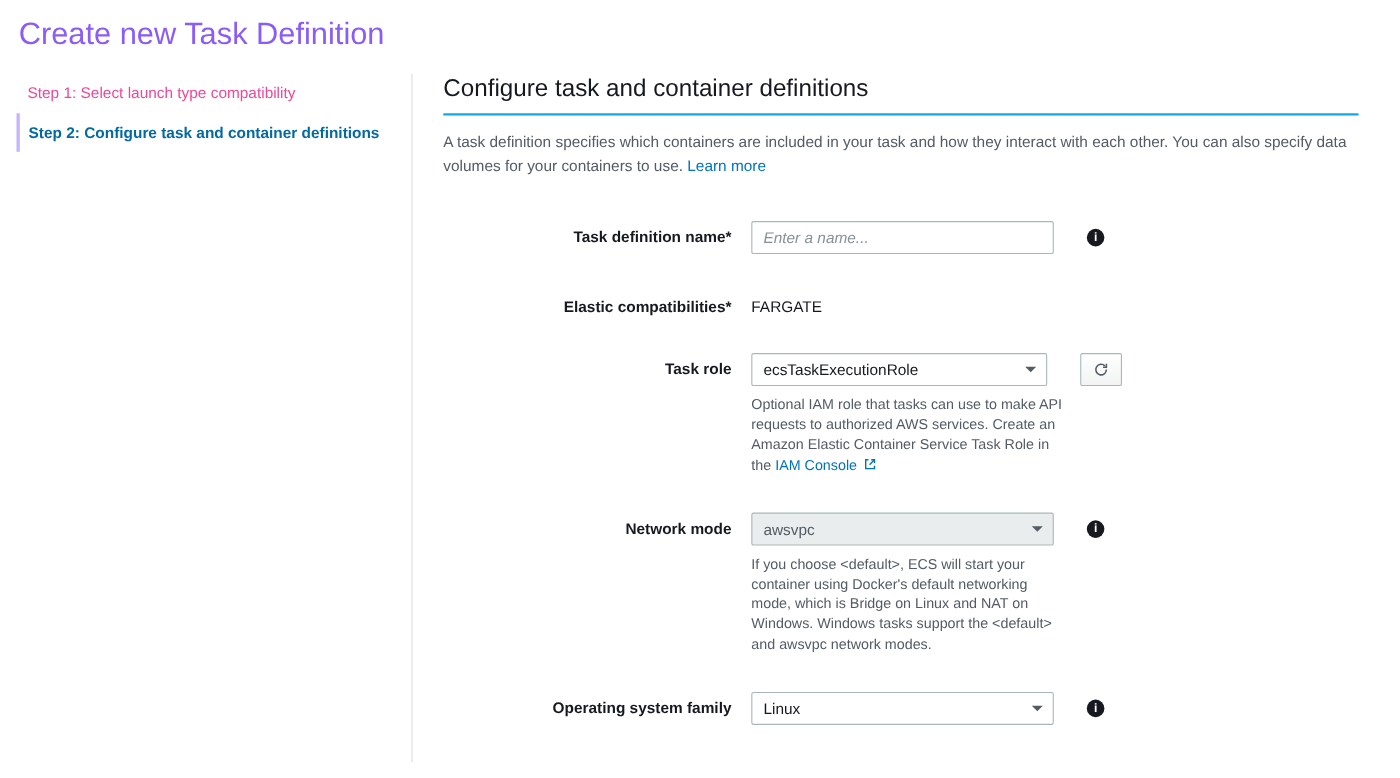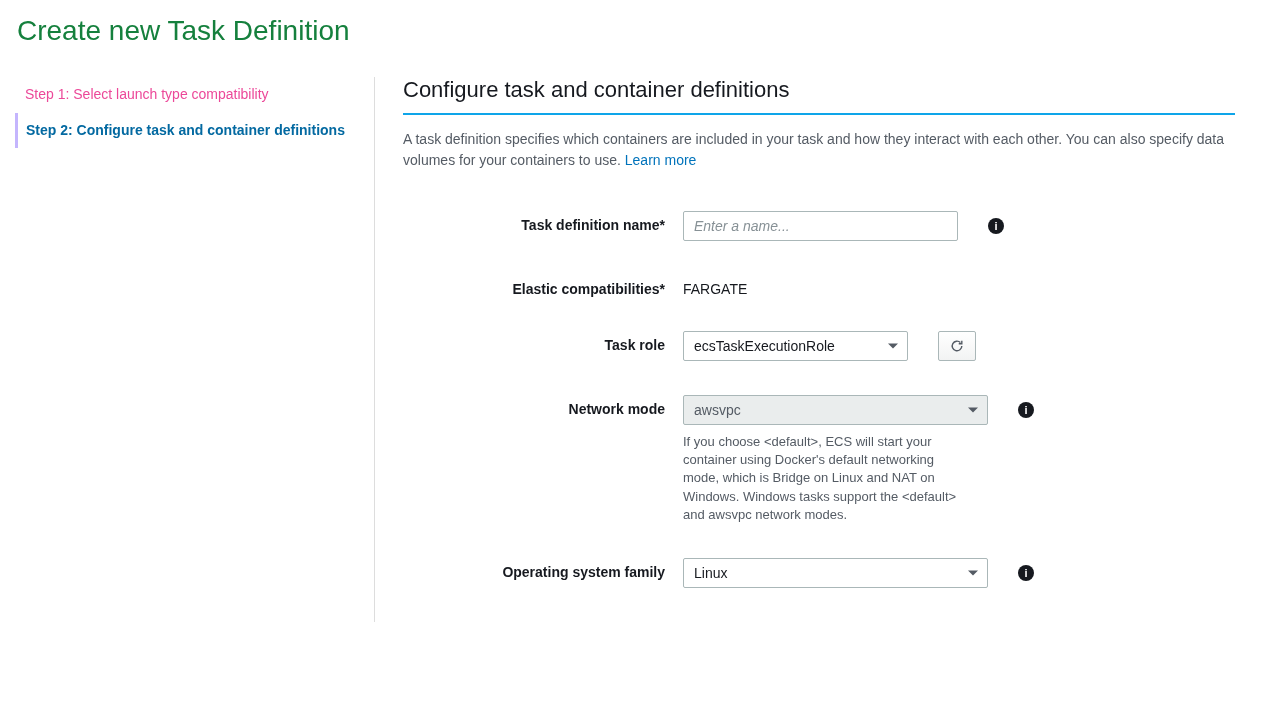--- a/index.html
+++ b/index.html
@@ -8,22 +8,22 @@
       font-size: 14px;
       color: #333;
       background: #fff;
     }
     .page {
       padding: 15px;
     }
     .page-title {
       font-size: 28px;
       font-weight: 400;
-      color: #15803d;
-      margin-bottom: 30px;
+      color: #8b5cf6;
+      margin-bottom: 20px;
       padding-left: 2px;
     }
     .layout {
       display: flex;
       gap: 0;
     }
     .sidebar {
       width: 360px;
       flex-shrink: 0;
       padding-right: 20px;
@@ -97,33 +97,33 @@
       color: #16191f;
     }
     .text-input::placeholder { color: #879196; font-style: italic; }
     .select {
       appearance: none;
       background-image: none;
       position: relative;
       padding-right: 30px;
       cursor: pointer;
     }
-    .select-wrap { position: relative; display: inline-block; width: 305px; }
+    .select-wrap { position: relative; display: inline-block; width: 275px; }
     .select-wrap .caret {
       position: absolute;
       right: 10px;
       top: 50%;
       transform: translateY(-50%);
       pointer-events: none;
       width: 0; height: 0;
       border-left: 5px solid transparent;
       border-right: 5px solid transparent;
       border-top: 5px solid #545b64;
     }
-    .select-wrap.sm { width: 225px; }
+    .select-wrap.sm { width: 269px; }
     .select-wrap .select { width: 100%; }
     .select.disabled {
       background: #eaeded;
       color: #545b64;
     }
     .info-icon {
       width: 16px; height: 16px;
       border-radius: 50%;
       background: #16191f;
       color: #fff;
@@ -207,20 +207,31 @@
               <div class="select">ecsTaskExecutionRole</div>
               <span class="caret"></span>
             </div>
             <button class="refresh-btn">
               <svg viewBox="0 0 16 16" fill="none" stroke="#545b64" stroke-width="1.6">
                 <path d="M13.5 8a5.5 5.5 0 1 1-1.6-3.9"></path>
                 <path d="M13.5 2v3.5H10"></path>
               </svg>
             </button>
           </div>
+          <div class="help-text">
+            <span>Optional IAM role that tasks can use to make API requests to authorized AWS services. Create an Amazon Elastic Container Service Task Role in the</span>
+            <a href="#">
+              <span>IAM Console</span>
+              <svg class="ext-icon" width="12" height="12" viewBox="0 0 12 12" fill="none" stroke="#0073bb" stroke-width="1.3">
+                <path d="M4.5 2H2v8h8V7.5"></path>
+                  <path d="M7 2h3v3"></path>
+                  <path d="M10 2L5.5 6.5"></path>
+              </svg>
+            </a>
+          </div>
         </div>
       </div>
 
       <div class="form-row">
         <div class="form-label">Network mode</div>
         <div class="form-control">
           <div class="control-line">
             <div class="select-wrap">
               <div class="select disabled">awsvpc</div>
               <span class="caret"></span>

